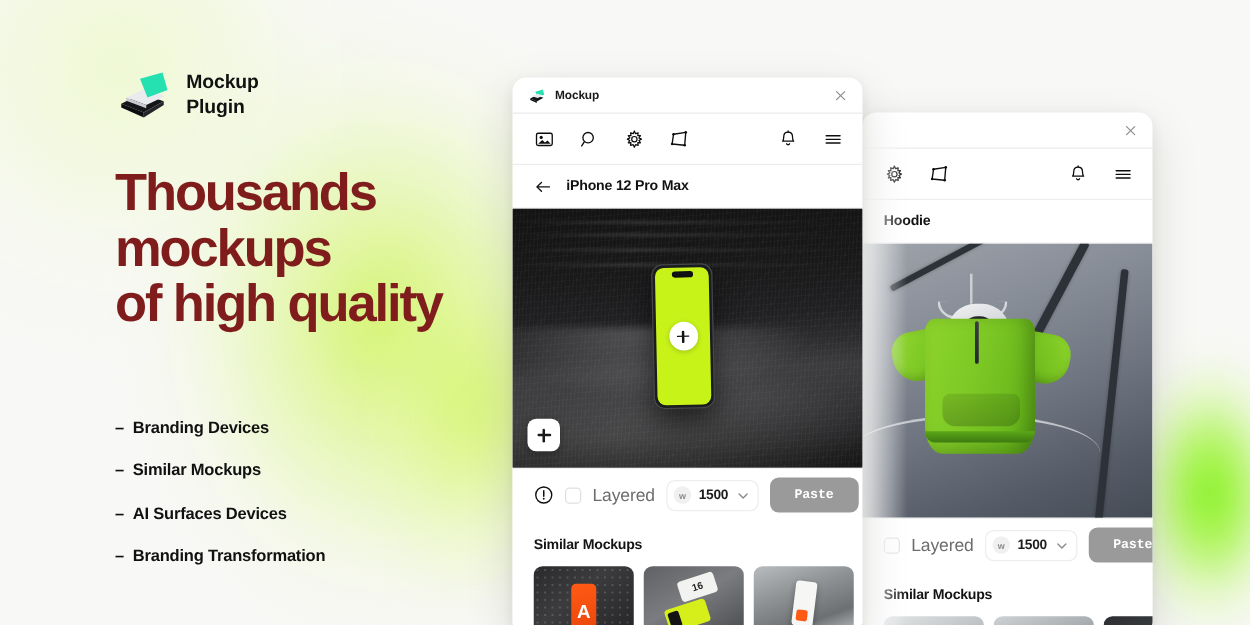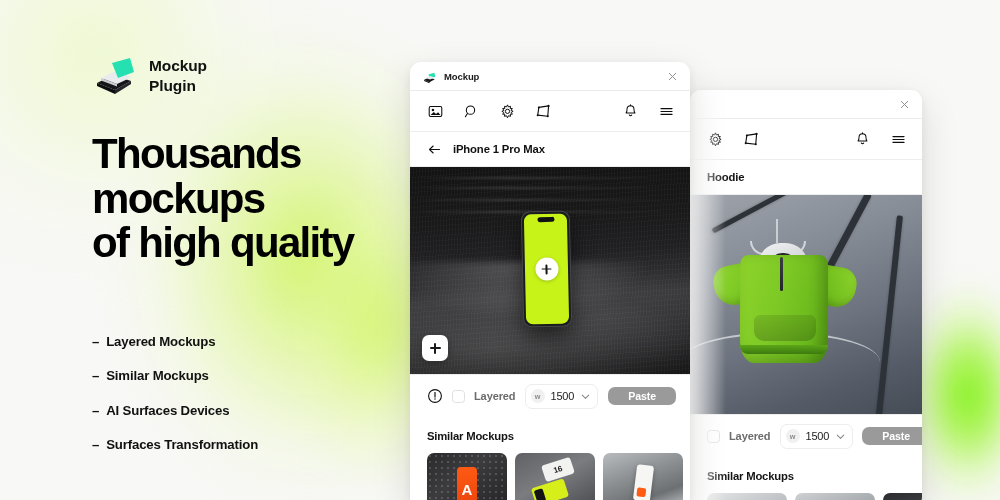--- a/index.html
+++ b/index.html
@@ -68,21 +68,21 @@
     font-size:15.5px; font-weight:700; line-height:1.26; color:#111;
     letter-spacing:-0.1px;
   }
 
   .headline{
     margin-top:36px;
     font-size:42px;
     line-height:1.06;
     font-weight:700;
     letter-spacing:-1.7px;
-    color:#000000;
+    color:#7f1d1d;
   }
 
   .bullets{ margin-top:68px; list-style:none; }
   .bullets li{
     display:flex; align-items:baseline; gap:7px;
     font-size:13.2px; font-weight:700; color:#111;
     letter-spacing:-0.15px;
     margin-bottom:19.5px;
   }
   .bullets li .dash{ font-weight:700; }
@@ -278,39 +278,39 @@
     height:43px; display:flex; align-items:center; gap:9px;
     padding:0 14px 0 17px;
     border-top:1px solid #ededed;
     background:#fff;
   }
   .ic-info{ width:16px; height:16px; cursor:pointer; flex:0 0 auto;}
   .cb{
     width:13px; height:13px; border:1.4px solid #e0e0e0; border-radius:3.5px;
     background:#fff; cursor:pointer; flex:0 0 auto;
   }
-  .cb-label{ font-size:11px; color:#6c6c6c; font-weight:700; letter-spacing:-0.1px; white-space:nowrap;}
+  .cb-label{ font-size:14px; color:#6c6c6c; font-weight:400; letter-spacing:-0.1px; white-space:nowrap;}
   .wfield{
     display:flex; align-items:center; gap:6px;
     height:25px; padding:0 6px 0 5px;
     border:1.2px solid #ededed; border-radius:7px; background:#fff;
     cursor:pointer; flex:0 0 auto;
   }
   .wbadge{
     width:14px; height:14px; border-radius:50%; background:#f0f0f0;
     display:flex; align-items:center; justify-content:center;
     font-size:7.2px; font-weight:700; color:#8a8a8a;
   }
-  .wval{ font-size:11px; font-weight:400; color:#1c1c1c; letter-spacing:-0.2px;}
+  .wval{ font-size:11px; font-weight:700; color:#1c1c1c; letter-spacing:-0.2px;}
   .chev{ width:11px; height:11px; opacity:.55; }
   .paste{
     margin-left:auto;
-    height:18px; padding:0 20px;
+    height:28px; padding:0 20px;
     background:#9a9a9a; color:#fff; border:none; border-radius:7px;
-    font-family:Liberation Sans, sans-serif;
+    font-family:Liberation Mono, monospace;
     font-size:10.6px; font-weight:700; letter-spacing:-0.1px;
     cursor:pointer;
   }
 
   
   .sim{ padding:13px 0 0 17px; background:#fff; }
   .sim-title{ font-size:11.3px; font-weight:700; color:#141414; letter-spacing:-0.2px; }
   .sim-row{ display:flex; gap:8px; margin-top:11px; }
   .thumb{ width:80px; height:58px; border-radius:7px; overflow:hidden; position:relative; flex:0 0 auto; cursor:pointer;}
 
@@ -405,33 +405,33 @@
 
   <h1 class="headline">
     <div>Thousands</div>
     <div>mockups</div>
     <div>of high quality</div>
   </h1>
 
   <ul class="bullets">
     <li>
       <span class="dash">–</span>
-      <span>Layered Mockups</span>
+      <span>Branding Devices</span>
     </li>
     <li>
       <span class="dash">–</span>
       <span>Similar Mockups</span>
     </li>
     <li>
       <span class="dash">–</span>
       <span>AI Surfaces Devices</span>
     </li>
     <li>
       <span class="dash">–</span>
-      <span>Surfaces Transformation</span>
+      <span>Branding Transformation</span>
     </li>
   </ul>
 </div>
 
 <div class="win win-back">
 
   <div class="titlebar">
     <span class="spacer"></span>
     <svg class="ic-close" viewBox="0 0 16 16">
       <path d="M4 4 L12 12 M12 4 L4 12" stroke="#4a4a4a" stroke-width="1.2" fill="none" stroke-linecap="round"></path>
@@ -557,21 +557,21 @@
     </svg>
     <svg class="tb-ic" viewBox="0 0 20 20">
       <path d="M3.5 6.6h13 M3.5 10h13 M3.5 13.4h13" stroke="#0d0d0d" stroke-width="1.35" stroke-linecap="round"></path>
     </svg>
   </div>
 
   <div class="crumb">
     <svg style="width:15px;height:15px" viewBox="0 0 18 18">
       <path d="M15 9H3.2 M7.4 4.8 L3 9 L7.4 13.2" fill="none" stroke="#111" stroke-width="1.3" stroke-linecap="round" stroke-linejoin="round"></path>
     </svg>
-    <span class="crumb-label">iPhone 1 Pro Max</span>
+    <span class="crumb-label">iPhone 12 Pro Max</span>
   </div>
 
   <div class="stage">
     <div class="sand"></div>
     <div class="streak" style="top:10px;"></div>
     <div class="streak" style="top:20px;"></div>
     <div class="streak" style="top:32px;"></div>
     <div class="streak" style="top:44px;"></div>
     <div class="dune"></div>
 

